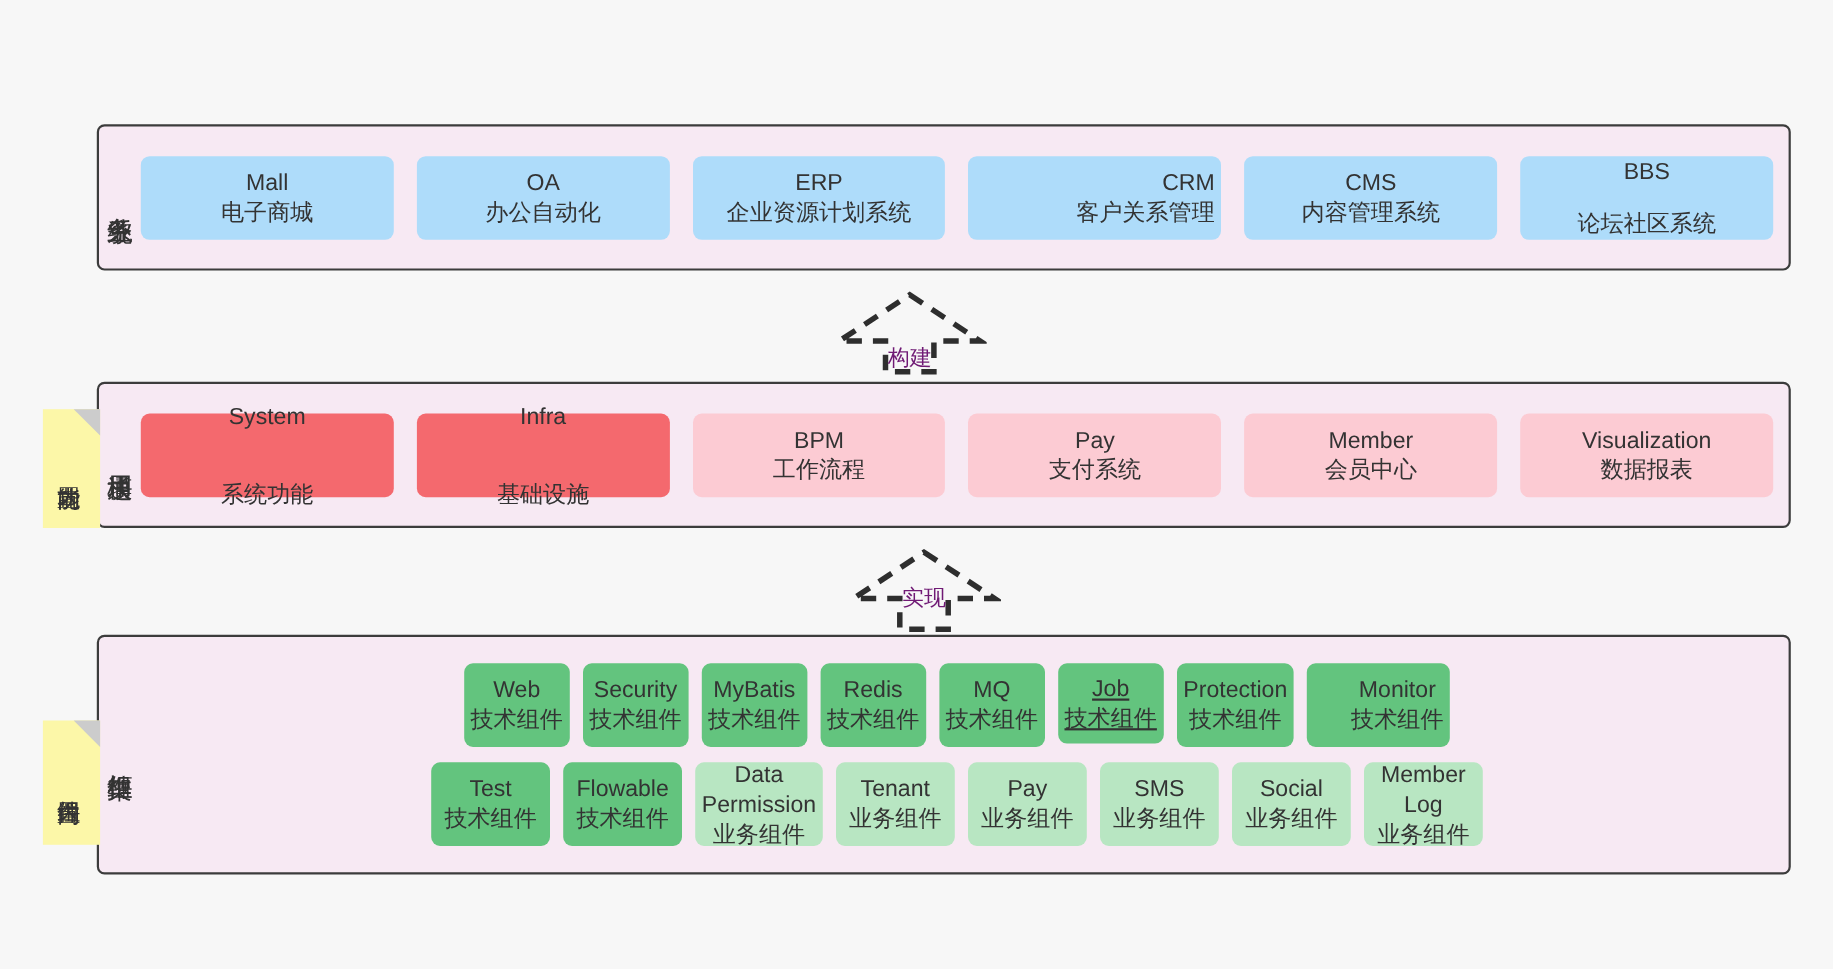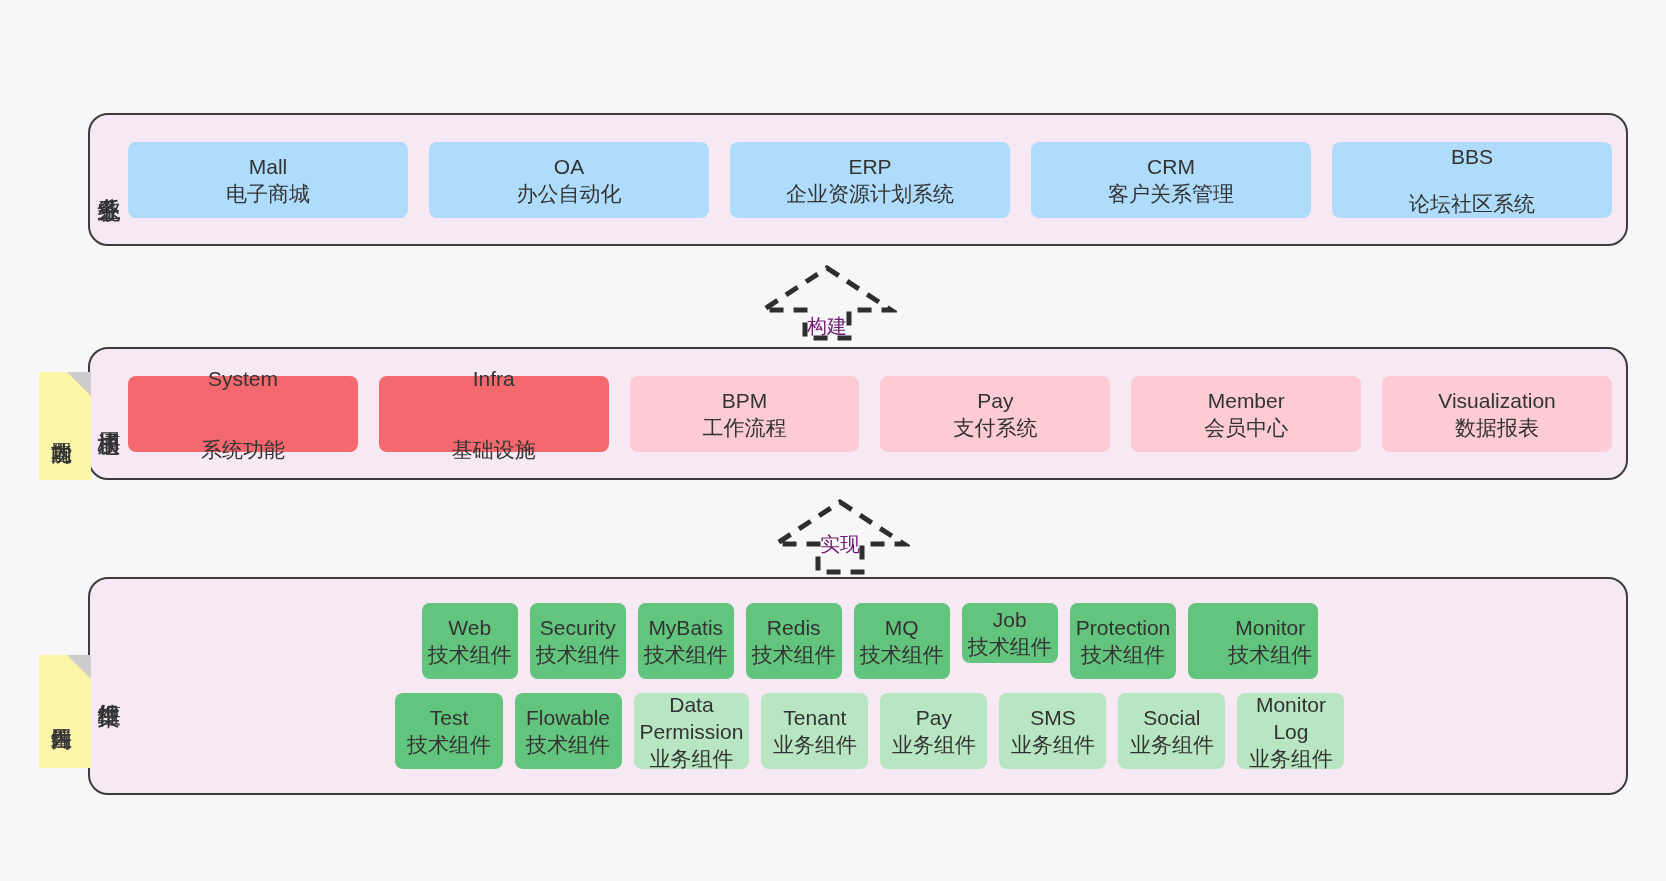--- a/index.html
+++ b/index.html
@@ -14,21 +14,21 @@
     font-family: "Liberation Sans", "DejaVu Sans", sans-serif;
     color: #333333;
     overflow: hidden;
   }
 
   
   .band {
     position: absolute;
     background: #f7e9f3;
     border: 2px solid #3c3c3c;
-    border-radius: 20px;
+    border-radius: 7px;
     box-sizing: border-box;
     display: flex;
     align-items: stretch;
   }
 
   
   .band-title {
     width: 38px;
     flex: 0 0 38px;
     display: flex;
@@ -131,23 +131,27 @@
         <div class="l2">电子商城</div>
       </div>
       <div class="node blue" style="width: 100%; height: 76px; flex: 1 1 0px;">
         <div class="l1">OA</div>
         <div class="l2">办公自动化</div>
       </div>
       <div class="node blue" style="width: 100%; height: 76px; flex: 1 1 0px;">
         <div class="l1">ERP</div>
         <div class="l2">企业资源计划系统</div>
       </div>
-      <div class="node blue" style="width: 100%; height: 76px; flex: 1 1 0px;">
+      <div class="node blue" style="width: 100%; height: 76px; flex: 1 1 0px; align-items: flex-end;">
         <div class="l1">CRM</div>
         <div class="l2">客户关系管理</div>
+      </div>
+      <div class="node blue" style="width: 100%; height: 76px; flex: 1 1 0px;">
+        <div class="l1">CMS</div>
+        <div class="l2">内容管理系统</div>
       </div>
       <div class="node blue" style="width: 100%; height: 76px; flex: 1 1 0px; gap: 20px;">
         <div class="l1">BBS</div>
         <div class="l2">论坛社区系统</div>
       </div>
     </div>
 </div>
 
 <div class="arrow" style="left:757px; top:262px; width:140px; height:80px;">
   <svg width="140" height="80" viewBox="0 0 140 80">
@@ -220,21 +224,21 @@
           <div class="l2">技术组件</div>
         </div>
         <div class="node green" style="width: 100%; height: 76px; flex: 1 1 0px;">
           <div class="l1">Redis</div>
           <div class="l2">技术组件</div>
         </div>
         <div class="node green" style="width: 100%; height: 76px; flex: 1 1 0px;">
           <div class="l1">MQ</div>
           <div class="l2">技术组件</div>
         </div>
-        <div class="node green" style="width: 100%; height: 60px; flex: 1 1 0px;">
+        <div class="node green" style="width: 100%; height: 73px; flex: 1 1 0px; text-decoration: underline;">
           <div class="l1">Job</div>
           <div class="l2">技术组件</div>
         </div>
         <div class="node green" style="width: 100%; height: 76px; flex: 1 1 0px;">
           <div class="l1">Protection</div>
           <div class="l2">技术组件</div>
         </div>
         <div class="node green" style="width: 100%; height: 76px; flex: 1 1 0px; padding-left: 40px;">
           <div class="l1">Monitor</div>
           <div class="l2">技术组件</div>
@@ -263,18 +267,18 @@
         </div>
         <div class="node lgreen" style="width: 100%; height: 76px; flex: 1 1 0px;">
           <div class="l1">SMS</div>
           <div class="l2">业务组件</div>
         </div>
         <div class="node lgreen" style="width: 100%; height: 76px; flex: 1 1 0px;">
           <div class="l1">Social</div>
           <div class="l2">业务组件</div>
         </div>
         <div class="node lgreen wrap" style="width: 100%; height: 76px; flex: 1 1 0px;">
-          <div class="l1">Monitor Log</div>
+          <div class="l1">Member Log</div>
           <div class="l2">业务组件</div>
         </div>
       </div>
   </div>
 </div>
 
 </body></html>

